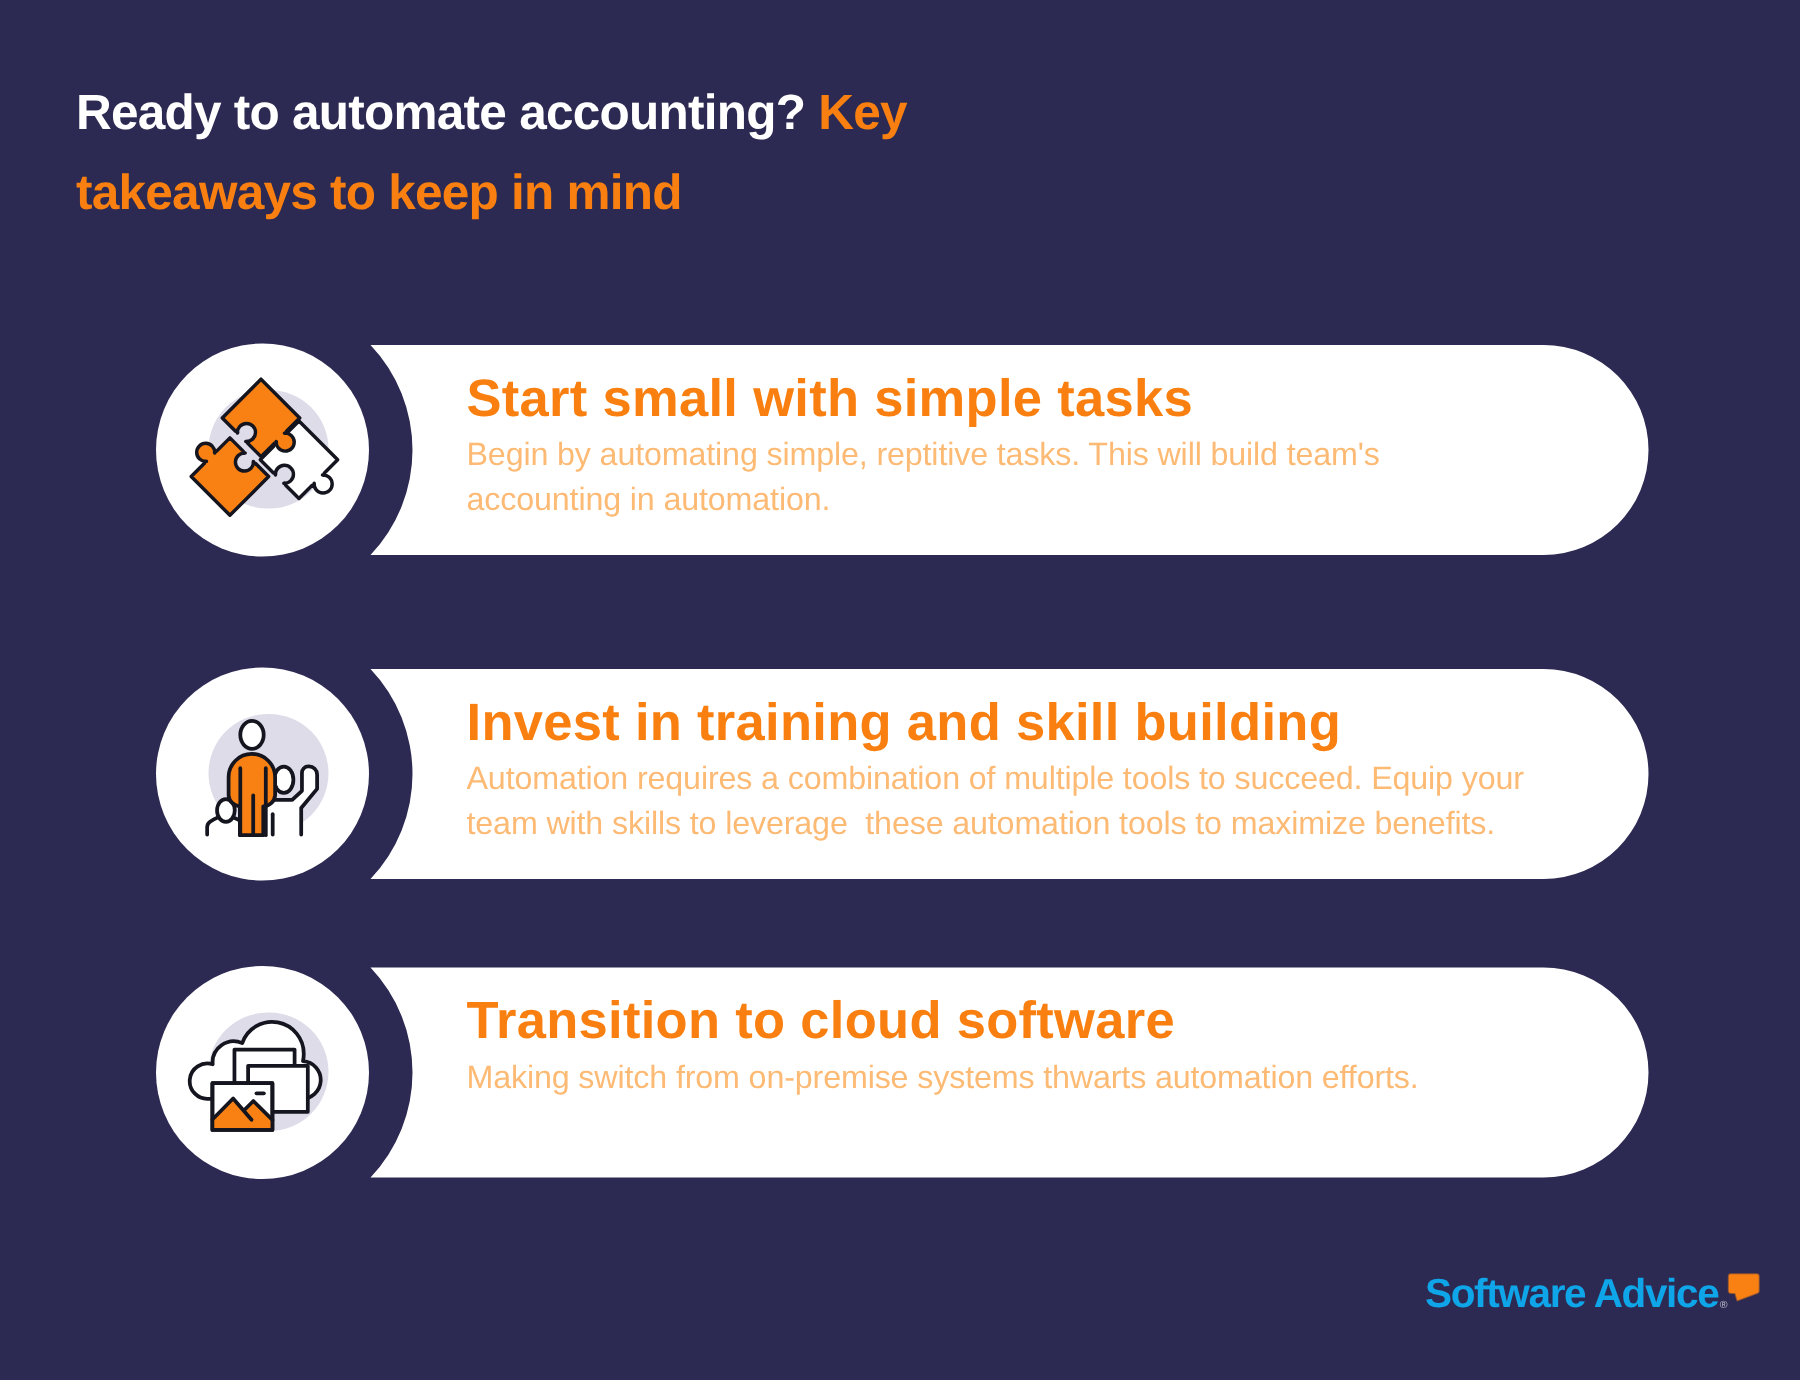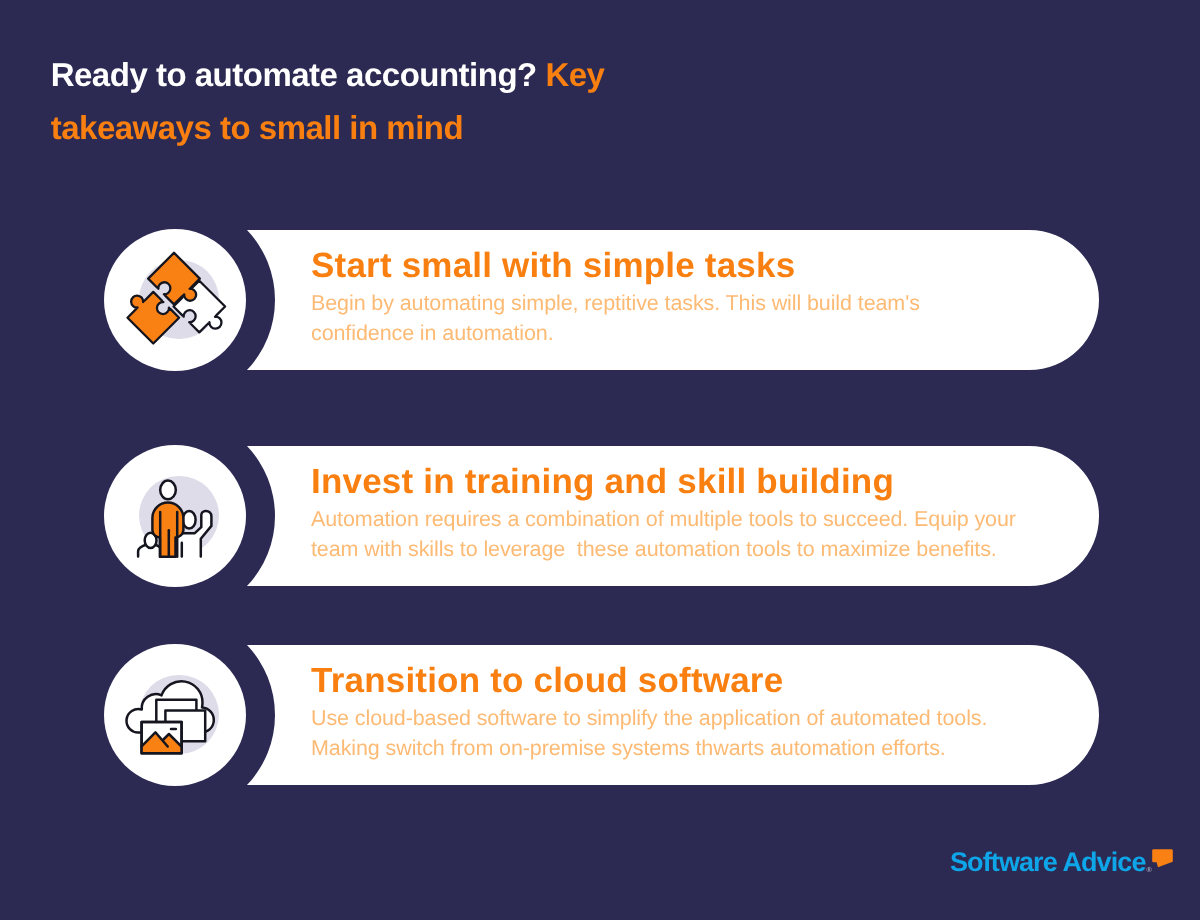--- a/index.html
+++ b/index.html
@@ -68,42 +68,42 @@
     font-size:7px;font-weight:normal;color:#C9C8D5;line-height:7px;
   }
   .logo .bub{position:absolute;left:201px;top:0px;}
 </style>
 </head>
 <body>
 
 <div class="stage">
   <div class="headline">
     <div class="hl"><span>Ready to automate accounting? </span><span class="accent">Key</span></div>
-    <div class="hl accent">takeaways to small in mind</div>
+    <div class="hl accent">takeaways to keep in mind</div>
   </div>
 
   <div class="card-row" id="rows" style="top:230px;height:540px;width:1200px">
 
     <div class="row" style="position:absolute;left:0;top:0;width:1200px;height:140px">
       <svg class="cardsvg" width="1200" height="152" viewBox="0 0 1200 152">
         <path d="M247,6 L1029,6 A70,70 0 0 1 1029,146 L247,146 A101.5,101.5 0 0 0 247,6 Z" fill="#FFFFFF"></path>
       </svg>
       <div class="bubble">
         <div class="lav"></div>
         <svg width="142" height="142" viewBox="0 0 142 142">
           <g transform="translate(70.0,23.8) rotate(45)" fill="none" stroke="#15151F" stroke-width="2.3" stroke-linejoin="round" stroke-linecap="round">
             <path transform="translate(1.13,1.84)" d="M36.50,0.00 L73.00,0.00 L73.00,12.49 C73.36,13.50 74.09,13.95 73.00,14.32 A6.02,6.02 0 1 1 73.00,22.18 C74.09,22.55 73.36,23.00 73.00,24.01 L73.00,36.50 L60.51,36.50 C59.50,36.13 59.05,35.41 58.68,36.50 A6.02,6.02 0 1 0 50.82,36.50 C50.45,35.41 50.00,36.13 48.99,36.50 L36.50,36.50 L36.50,24.01 C36.13,23.00 35.41,22.55 36.50,22.18 A6.02,6.02 0 1 1 36.50,14.32 C35.41,13.95 36.13,13.50 36.50,12.49 L36.50,0.00 Z" fill="#FFFFFF"></path>
             <path transform="translate(13.0,5.8)" d="M0.00,36.50 L12.49,36.50 C13.50,36.87 13.95,37.59 14.32,36.50 A6.02,6.02 0 1 0 22.18,36.50 C22.55,37.59 23.00,36.87 24.01,36.50 L36.50,36.50 L36.50,73.00 L0.00,73.00 L0.00,60.51 C-0.36,59.50 -1.09,59.05 0.00,58.68 A6.02,6.02 0 1 1 0.00,50.82 C-1.09,50.45 -0.36,50.00 0.00,48.99 L0.00,36.50 Z" fill="#F98012"></path>
             <path d="M0.00,0.00 L36.50,0.00 L36.50,12.49 C36.87,13.50 37.59,13.95 36.50,14.32 A6.02,6.02 0 1 1 36.50,22.18 C37.59,22.55 36.87,23.00 36.50,24.01 L36.50,36.50 L24.01,36.50 C23.00,36.13 22.55,35.41 22.18,36.50 A6.02,6.02 0 1 0 14.32,36.50 C13.95,35.41 13.50,36.13 12.49,36.50 L0.00,36.50 L0.00,0.00 Z" fill="#F98012"></path>
           </g>
         </svg>
       </div>
       <div class="ctext" style="top:21px">
         <div class="ctitle">Start small with simple tasks</div>
-        <div class="cbody"><div>Begin by automating simple, reptitive tasks. This will build team's</div><div>confidence in automation.</div></div>
+        <div class="cbody"><div>Begin by automating simple, reptitive tasks. This will build team's</div><div>accounting in automation.</div></div>
       </div>
     </div>
 
     <div class="row" style="position:absolute;left:0;top:216px;width:1025px;height:140px">
       <svg class="cardsvg" width="1200" height="152" viewBox="0 0 1200 152">
         <path d="M247,6 L1029,6 A70,70 0 0 1 1029,146 L247,146 A101.5,101.5 0 0 0 247,6 Z" fill="#FFFFFF"></path>
       </svg>
       <div class="bubble">
         <div class="lav"></div>
         <svg width="142" height="142" viewBox="0 0 142 142">
@@ -142,21 +142,21 @@
             <path d="M37.6 102.3 L51.4 88.3 L59.4 95.5 L64.9 90.0 L76.2 101.2 L77.6 102.5 V109.3 H37.6 Z" fill="#F98012" stroke="none"></path>
             <path d="M37.6 102.3 L51.4 88.3 L63.7 102.5" fill="none"></path>
             <path d="M59.4 95.5 L64.9 90.0 L77.6 102.6" fill="none"></path>
             <path d="M37.6 109.3 V78.1 H77.6 V109.3 Z" fill="none"></path>
             <path d="M67.0 84.9 h4.9" fill="none"></path>
           </g>
         </svg>
       </div>
       <div class="ctext" style="top:21px">
         <div class="ctitle">Transition to cloud software</div>
-        <div class="cbody"><div>Use cloud-based software to simplify the application of automated tools.</div><div>Making switch from on-premise systems thwarts automation efforts.</div></div>
+        <div class="cbody"><div>Making switch from on-premise systems thwarts automation efforts.</div></div>
       </div>
     </div>
 
   </div>
 
   <div class="logo">
     <span class="lt">Software Advice</span>
     <span class="tm">®</span>
     <svg class="bub" width="26" height="22" viewBox="0 0 26 22">
       <path d="M1.2 1.6 a1.4 1.4 0 0 1 1.4 -1.4 H20.4 a1.4 1.4 0 0 1 1.4 1.4 V11.9 a1.4 1.4 0 0 1 -1.4 1.4 L7.0 18.3 L5.6 13.3 H2.6 a1.4 1.4 0 0 1 -1.4 -1.4 Z" fill="#F98012"></path>

